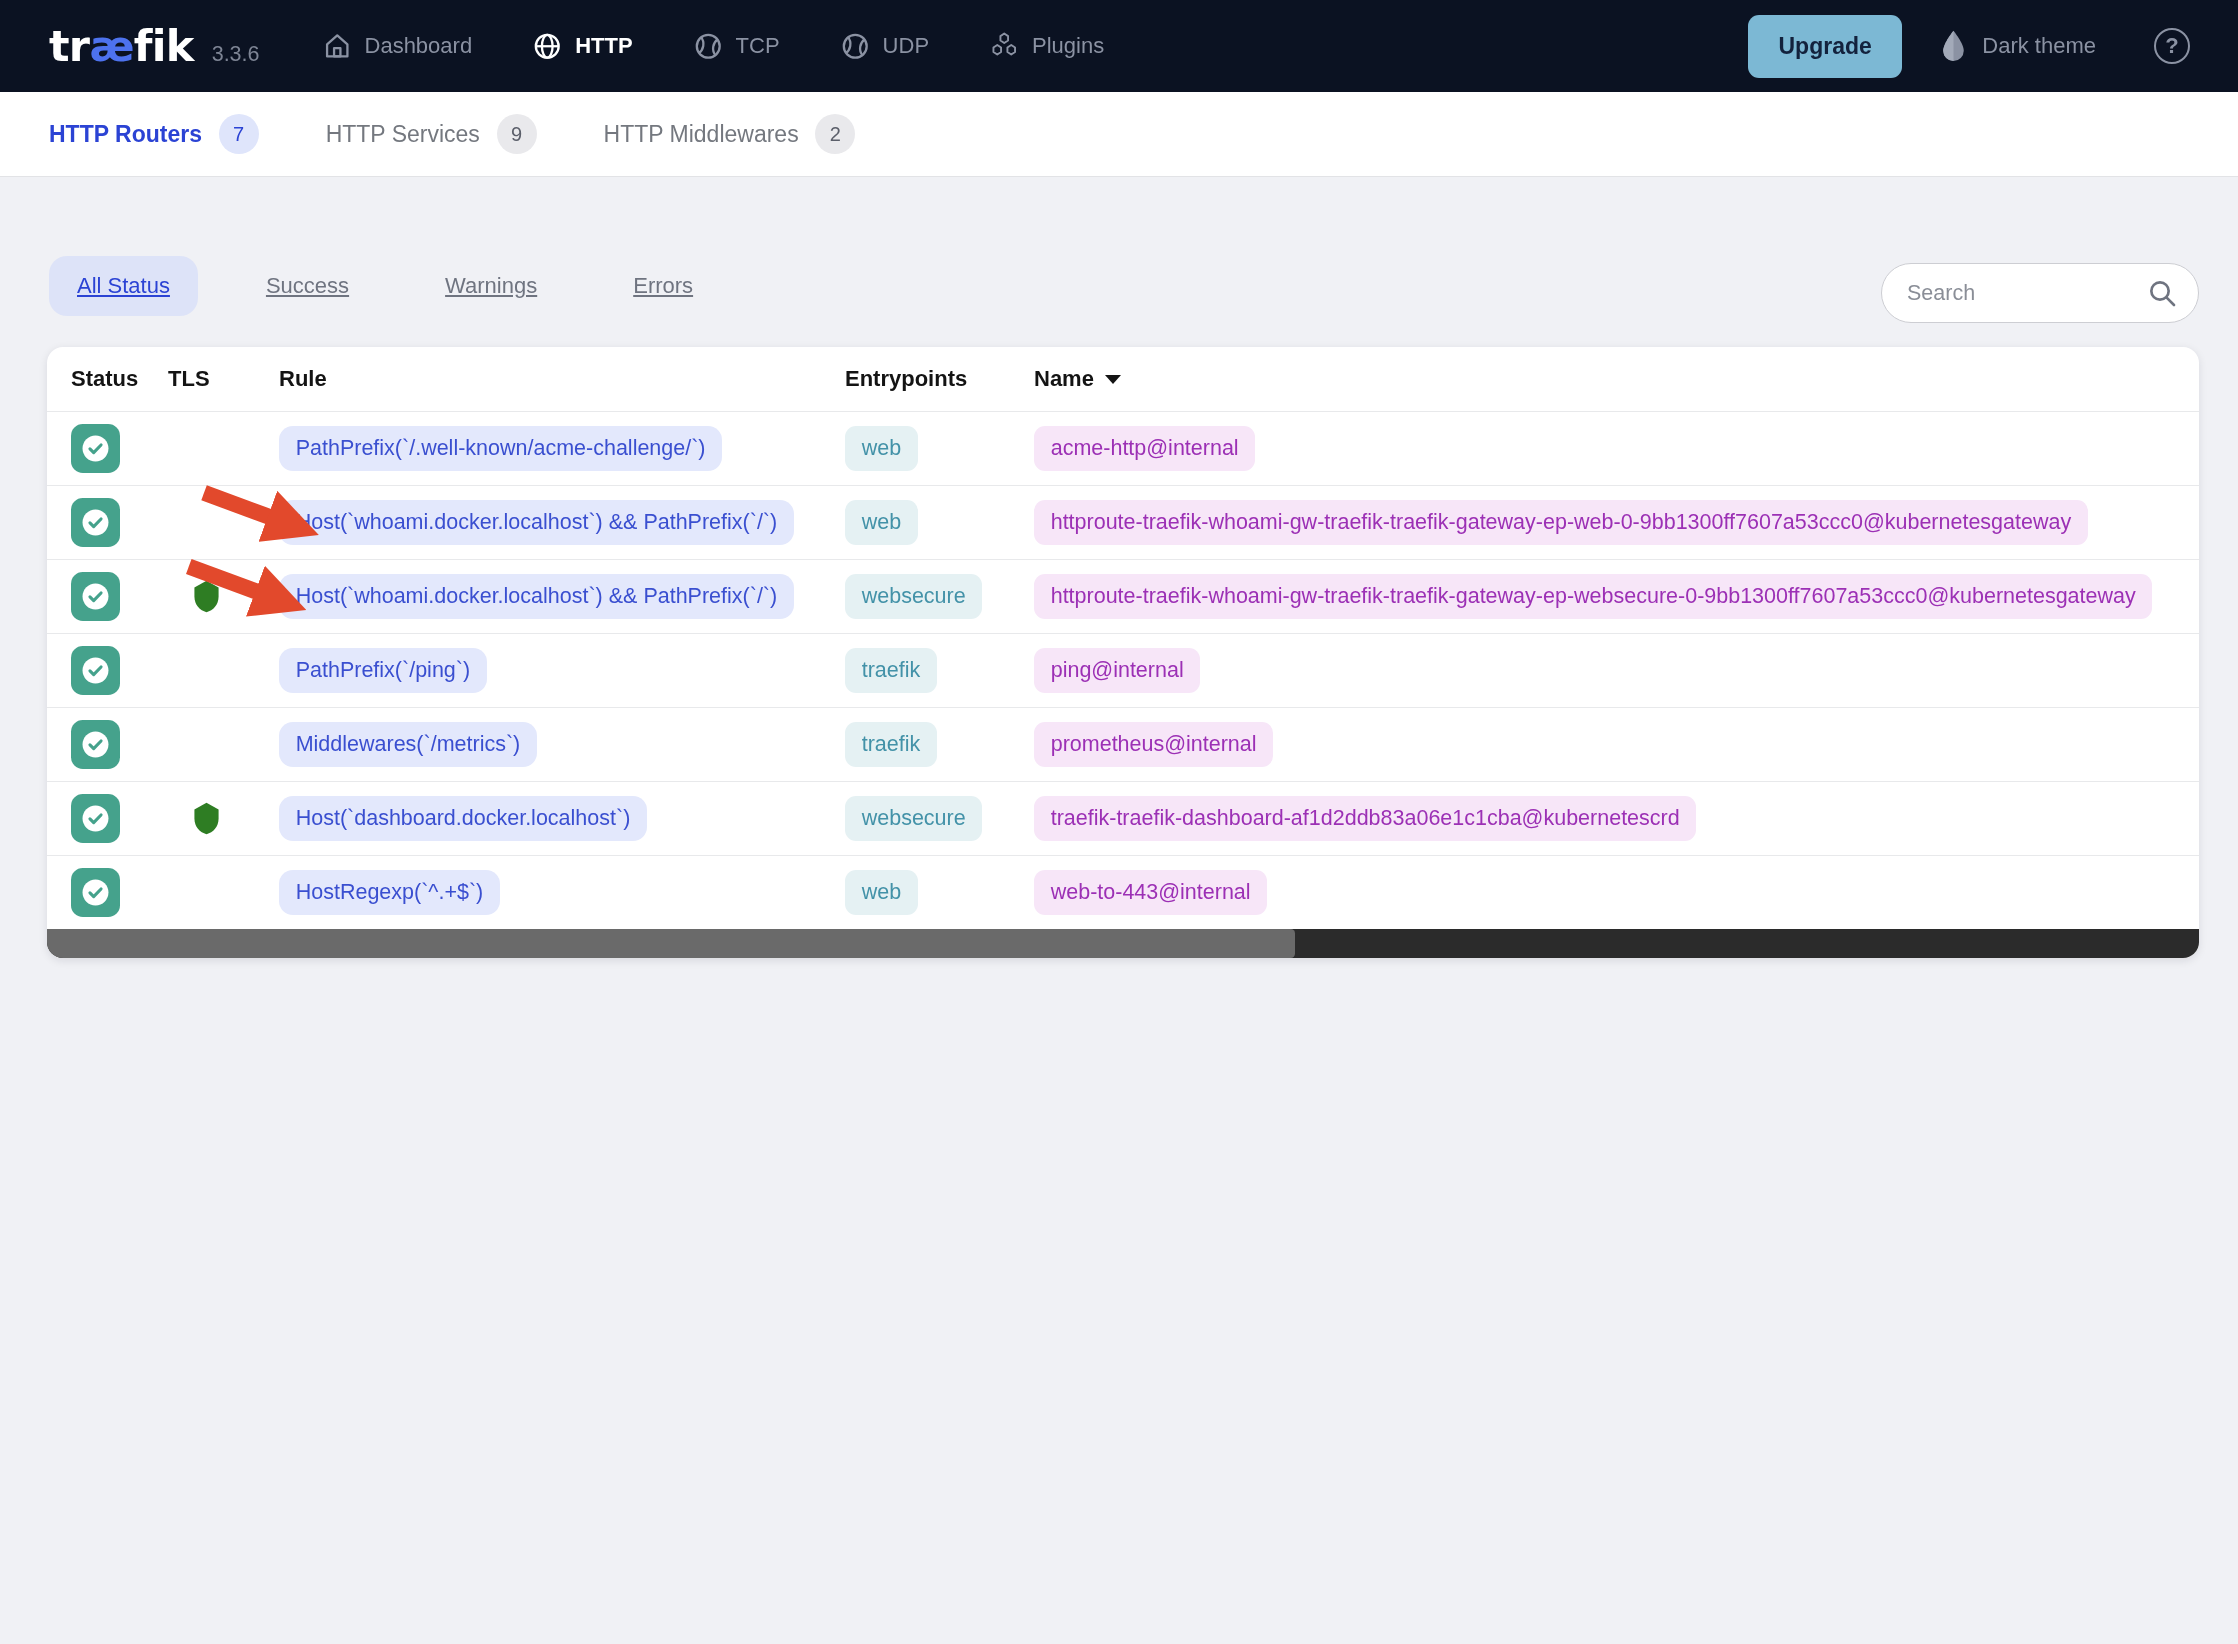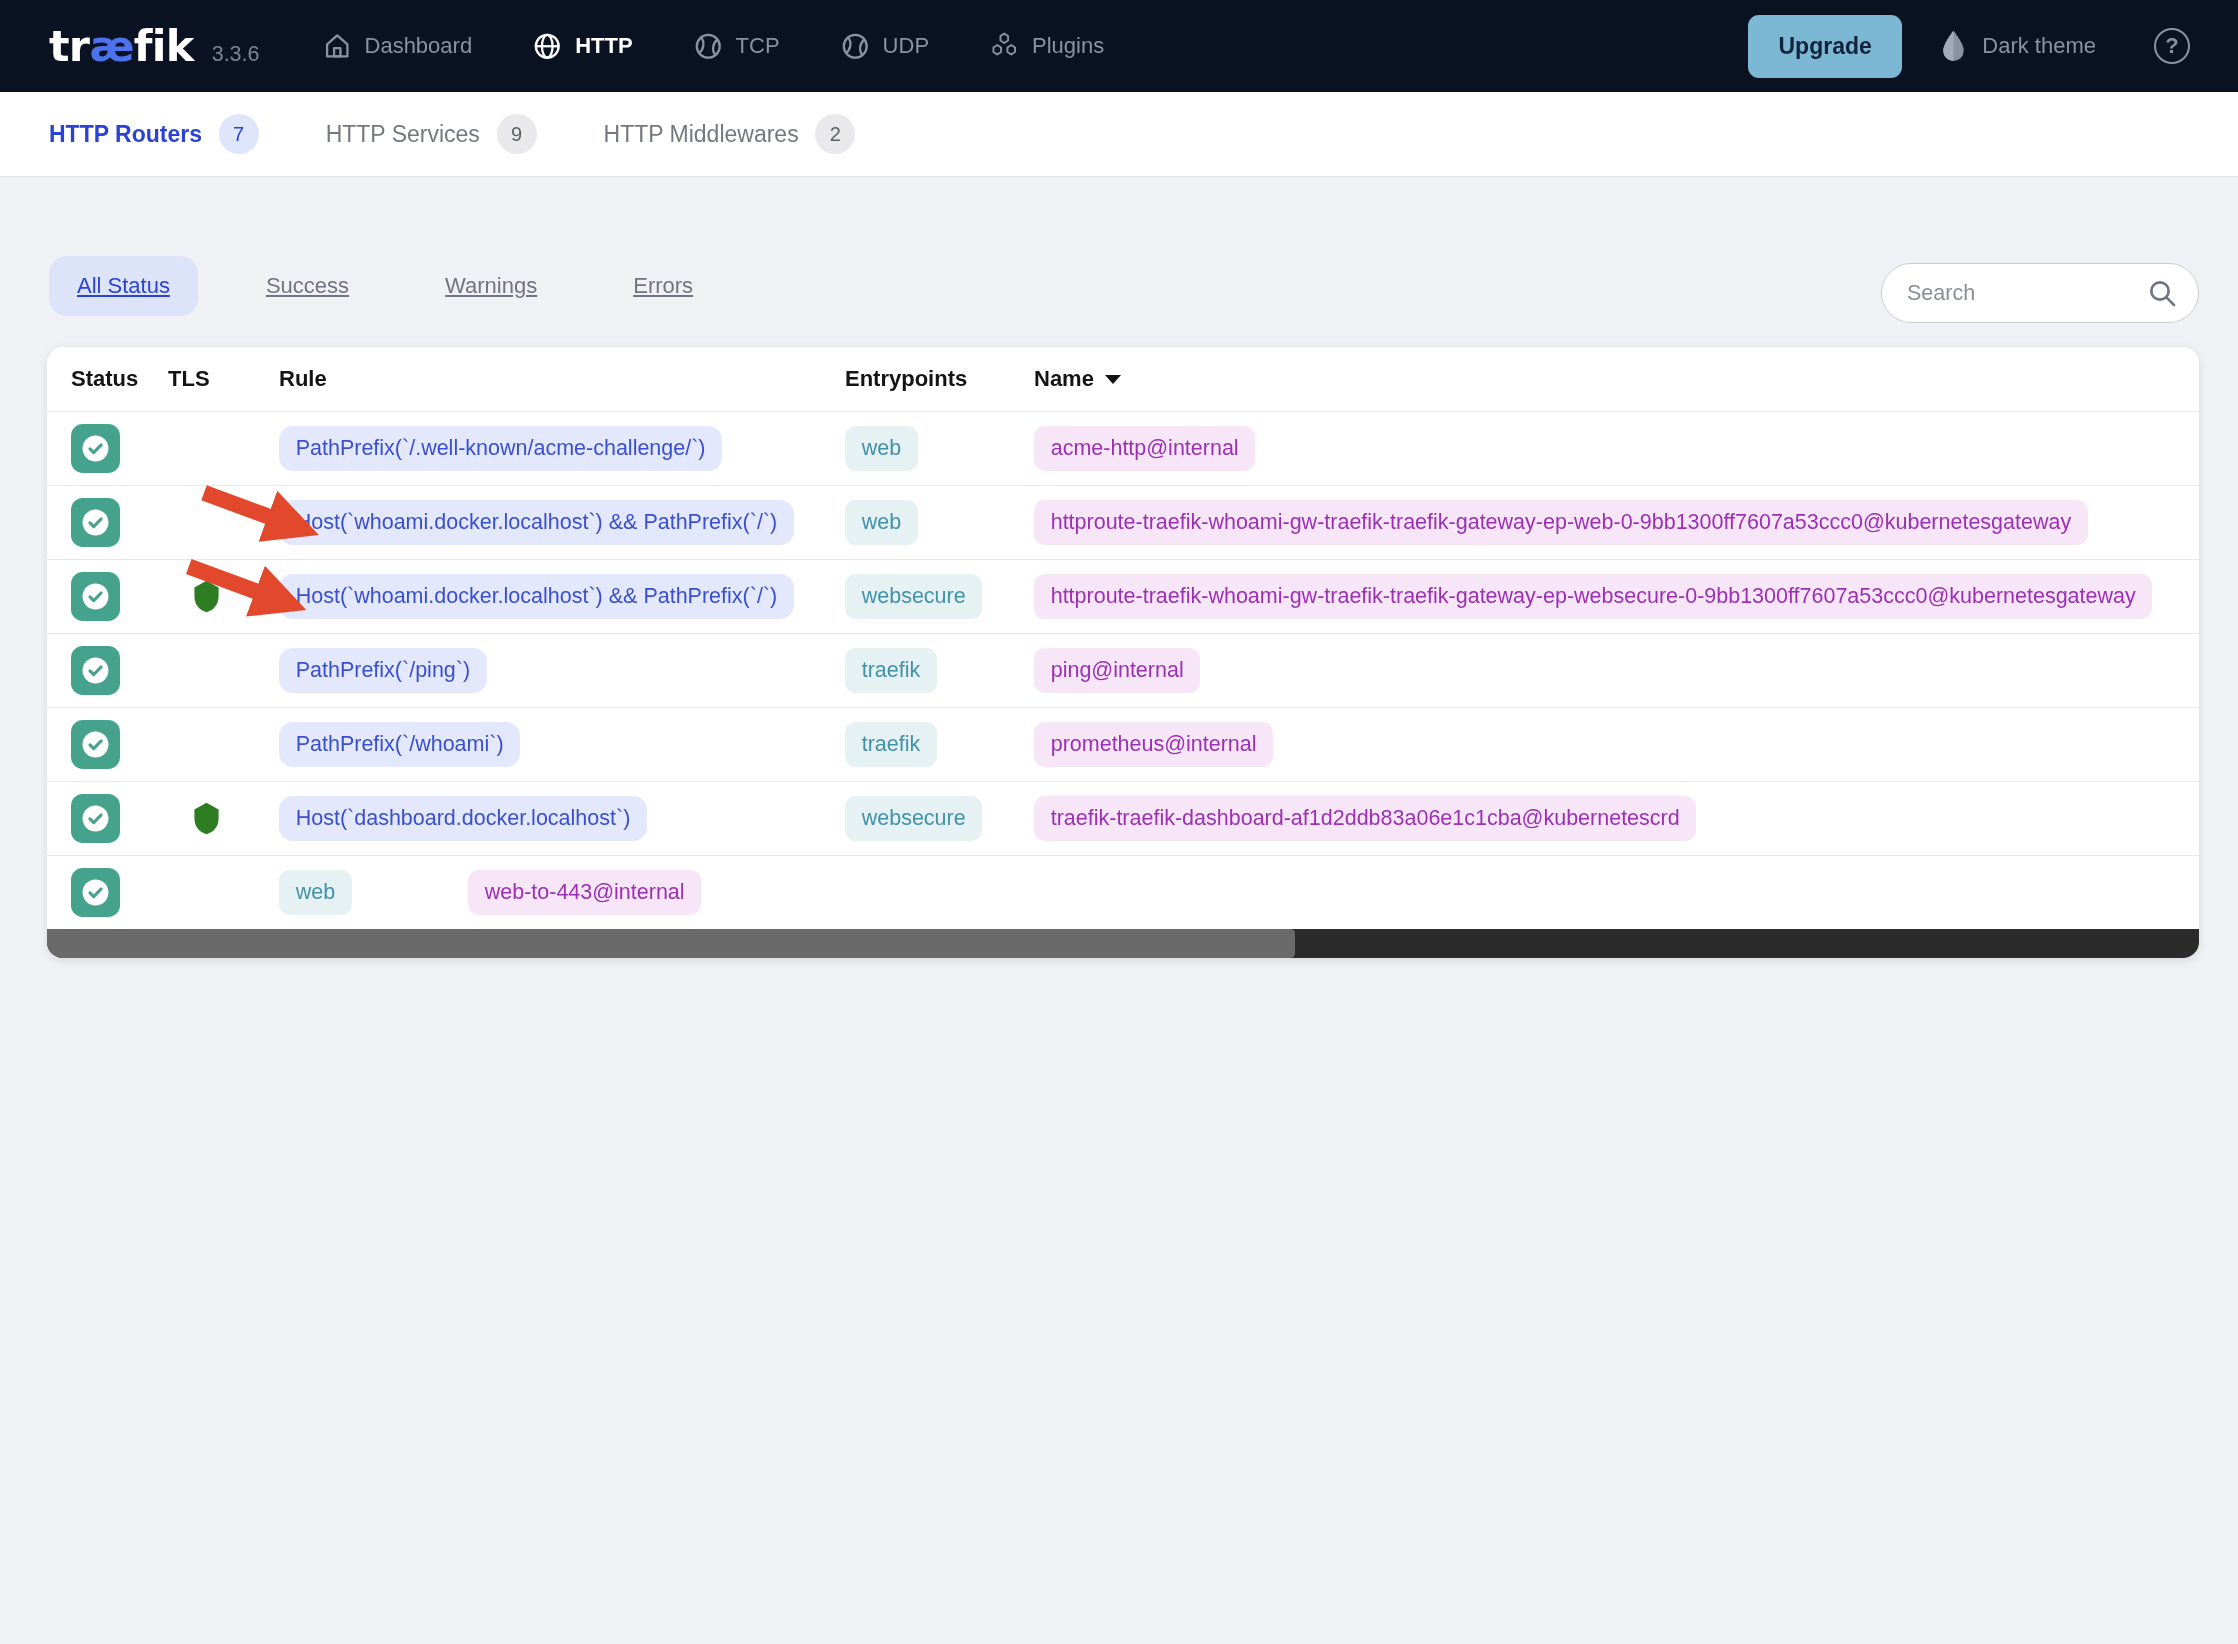--- a/index.html
+++ b/index.html
@@ -335,21 +335,21 @@
               <path d="M8.4 12.3 l2.4 2.4 4.8 -5" fill="none" stroke="#45a28c" stroke-width="2" stroke-linecap="round" stroke-linejoin="round"></path>
             </svg>
       </span>
     </div>
     <div class="col-tls">
       <svg class="shield" viewBox="0 0 24 28" style="visibility: hidden;">
             <path d="M12 1 L22 6.5 V14 C22 21 17.5 25.5 12 27 C6.5 25.5 2 21 2 14 V6.5 Z" fill="#2e7d23"></path>
           </svg>
     </div>
     <div class="col-rule">
-          <span class="pill pill-rule">PathPrefix(`/whoami`)</span>
+          <span class="pill pill-rule">Middlewares(`/metrics`)</span>
         </div>
     <div class="col-entry">
           <span class="pill pill-entry">traefik</span>
         </div>
     <div class="col-name">
           <span class="pill pill-name">prometheus@internal</span>
         </div>
   </div>
 
   <div class="trow">
@@ -384,20 +384,23 @@
               <circle cx="12" cy="12" r="8.4" fill="#ffffff"></circle>
               <path d="M8.4 12.3 l2.4 2.4 4.8 -5" fill="none" stroke="#45a28c" stroke-width="2" stroke-linecap="round" stroke-linejoin="round"></path>
             </svg>
       </span>
     </div>
     <div class="col-tls">
       <svg class="shield" viewBox="0 0 24 28" style="visibility: hidden;">
             <path d="M12 1 L22 6.5 V14 C22 21 17.5 25.5 12 27 C6.5 25.5 2 21 2 14 V6.5 Z" fill="#2e7d23"></path>
           </svg>
     </div>
+    <div class="col-rule">
+          <span class="pill pill-rule">HostRegexp(`^.+$`)</span>
+        </div>
     <div class="col-entry">
           <span class="pill pill-entry">web</span>
         </div>
     <div class="col-name">
           <span class="pill pill-name">web-to-443@internal</span>
         </div>
   </div>
 </div>
   <div class="hscrollbar">
     <div class="hscroll-thumb"></div>

